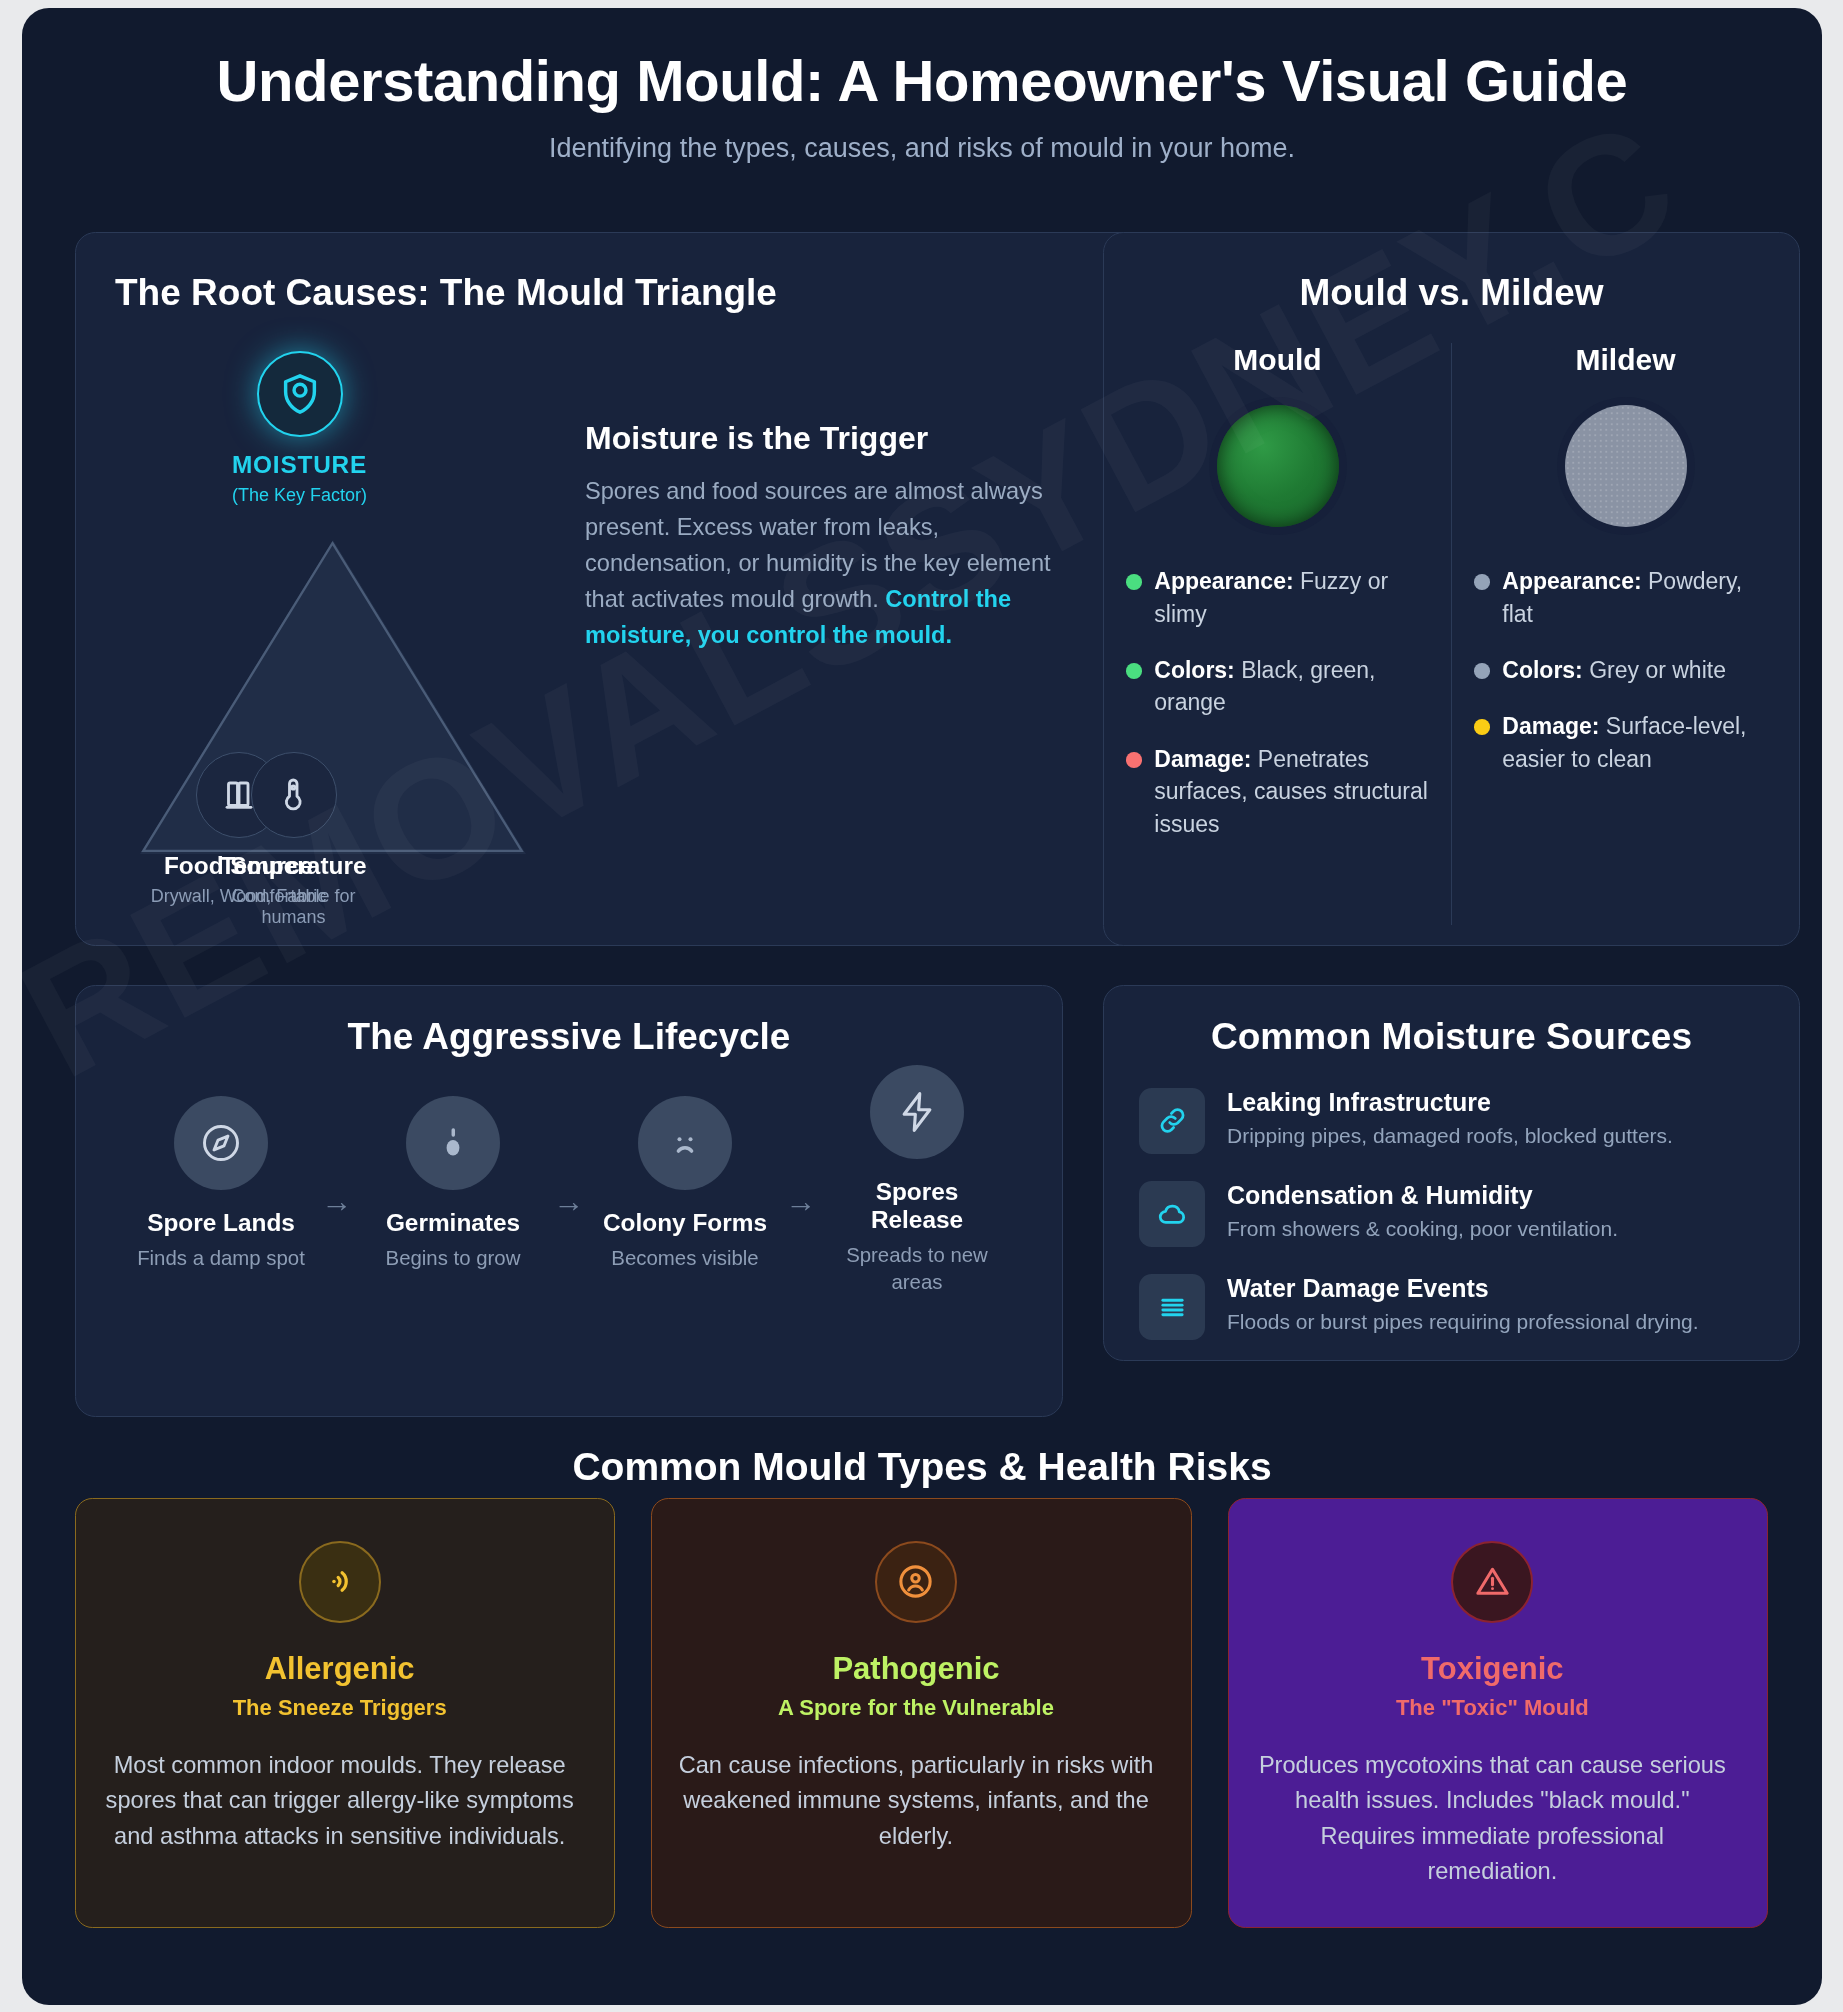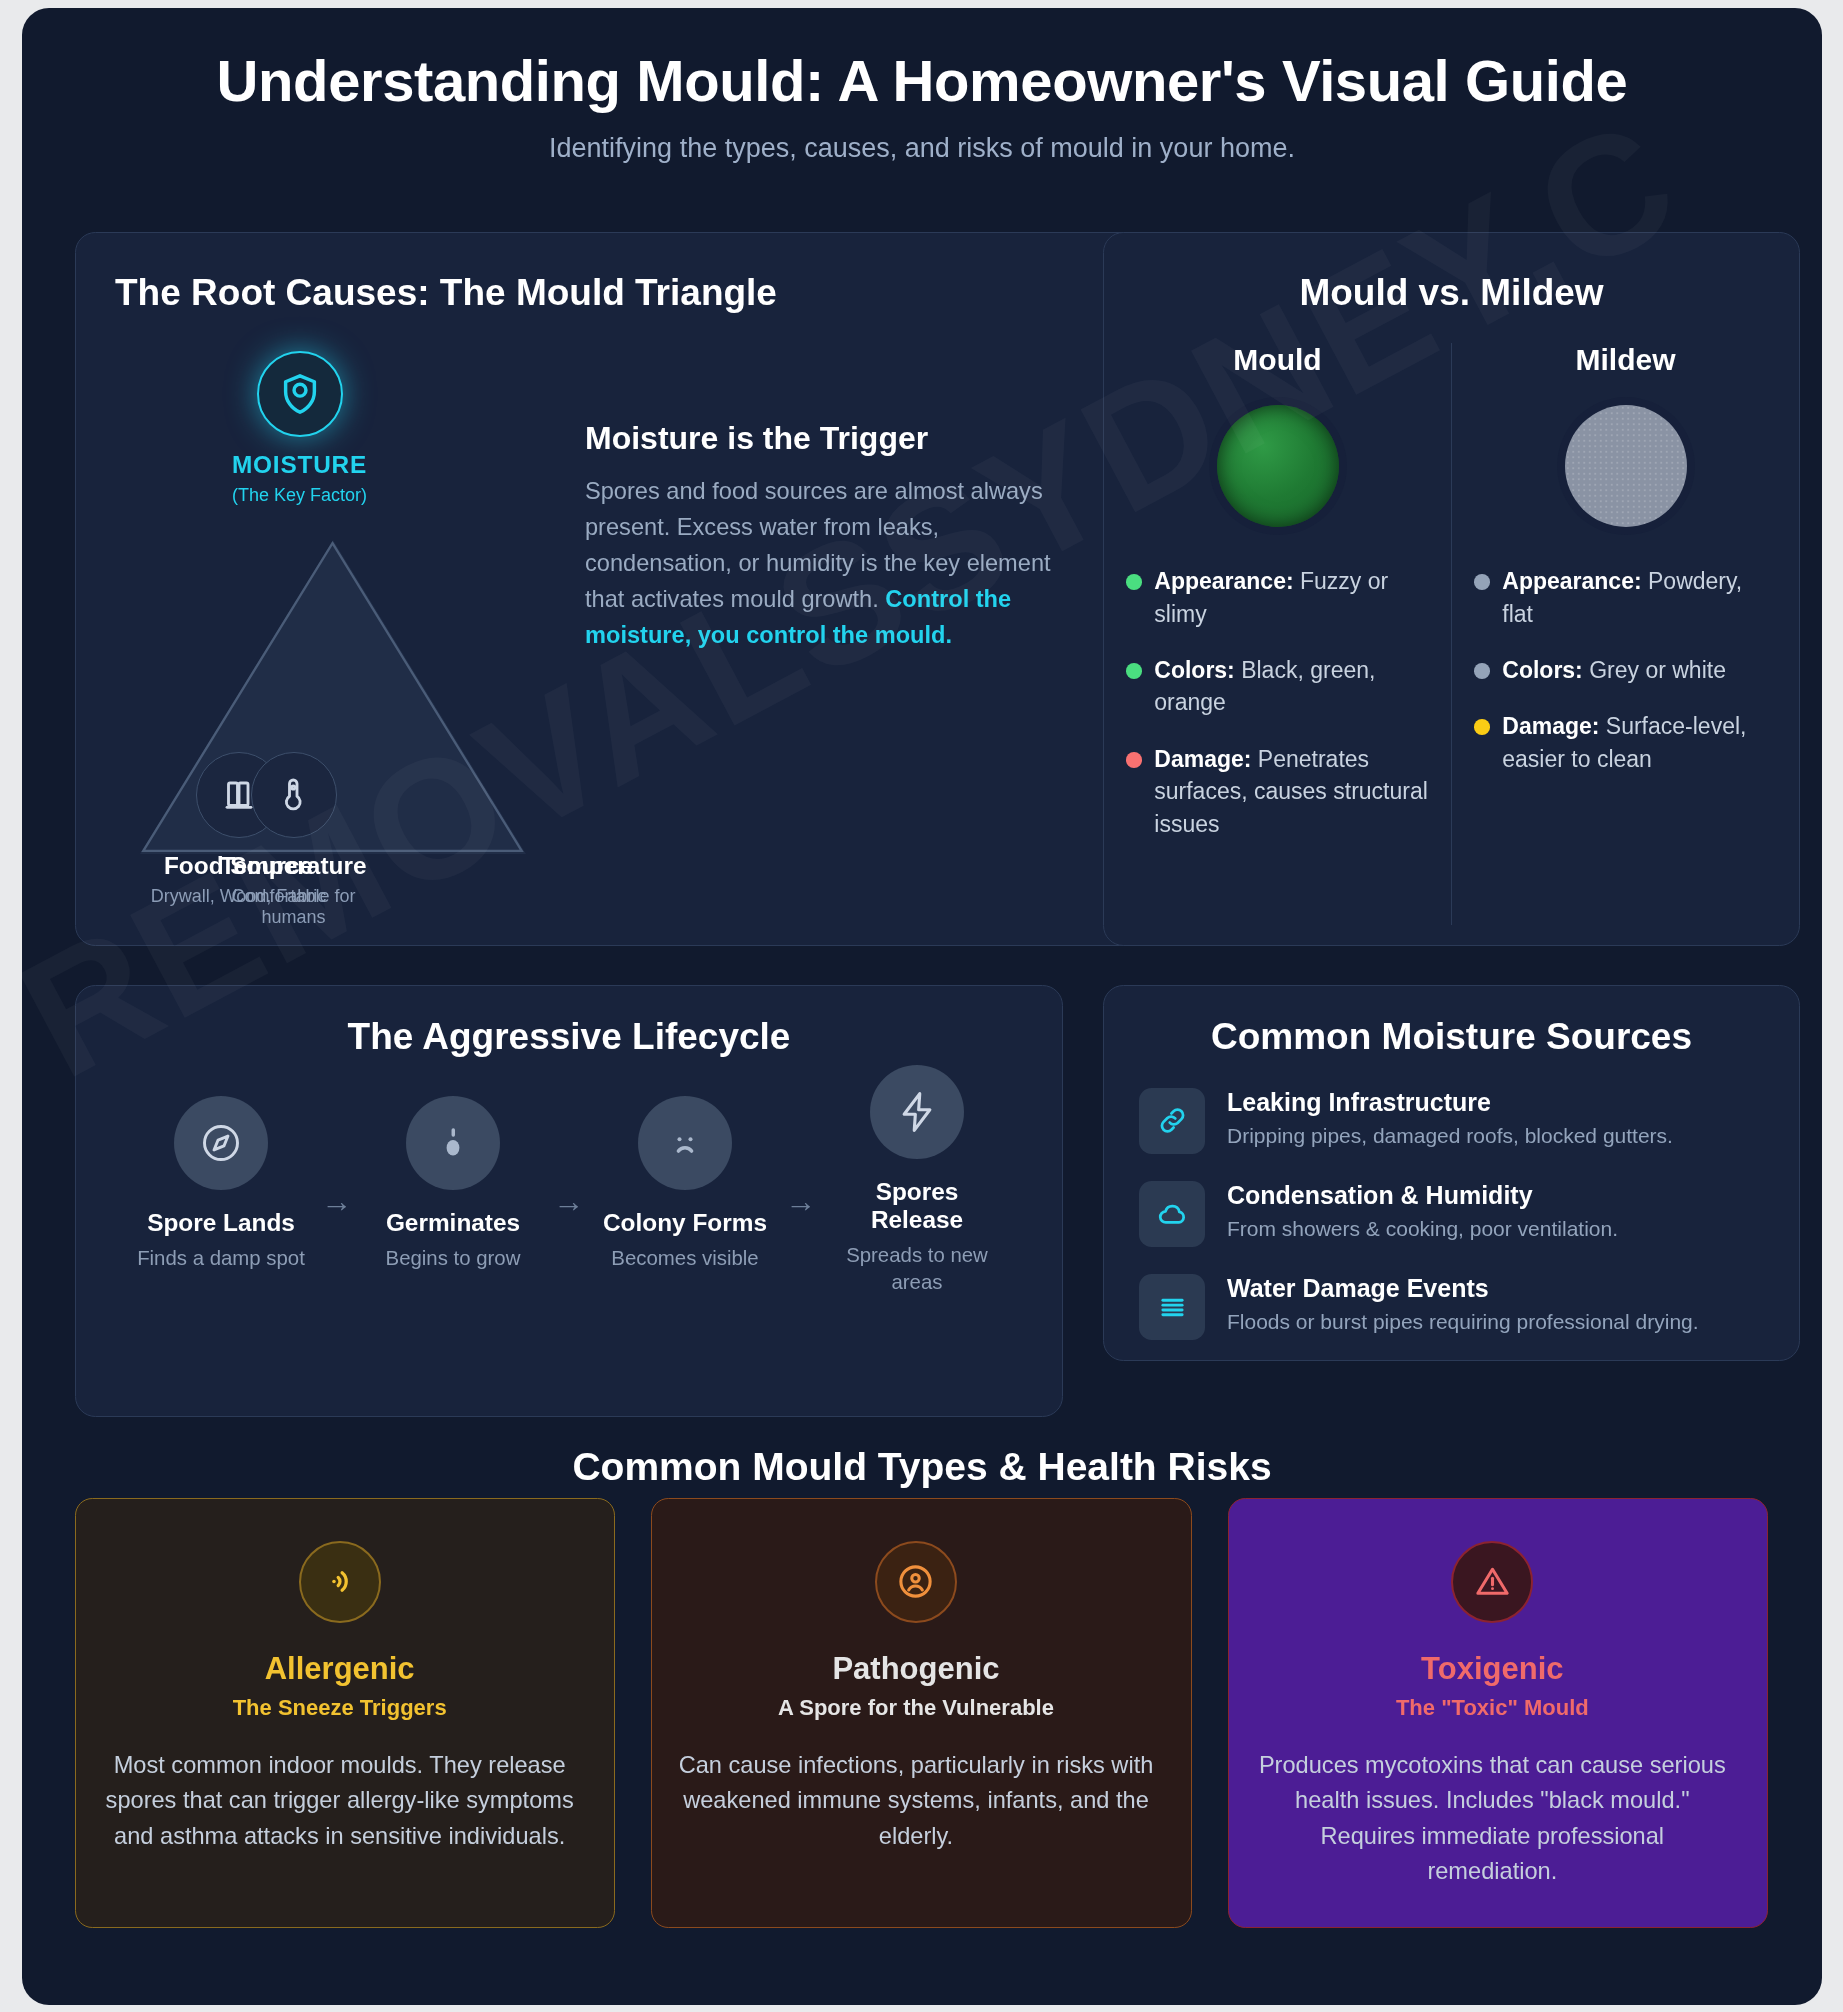--- a/index.html
+++ b/index.html
@@ -177,21 +177,21 @@
   .risk-icon{
     width:82px;height:82px;border-radius:50%;
     margin:11px auto 0 auto;box-sizing:border-box;border:2px solid;
     display:flex;align-items:center;justify-content:center;
   }
   .risk-name{font-size:31px;font-weight:700;margin-top:28px;}
   .risk-tag{font-size:22px;font-weight:700;margin-top:7.9px;}
   .risk-desc{font-size:23.6px;line-height:1.5;color:#c5cfdd;margin-top:27px;}
 
   .c-yellow{color:#f2c230;}
-  .c-orange{color:#e5e5e5;}
+  .c-orange{color:#bef264;}
   .c-red{color:#f06a6a;}
 </style>
 </head>
 <body>
 
 <div class="page">
 
   <div class="watermark">REMOVALSSYDNEY.C</div>
 
   <div class="hdr">

